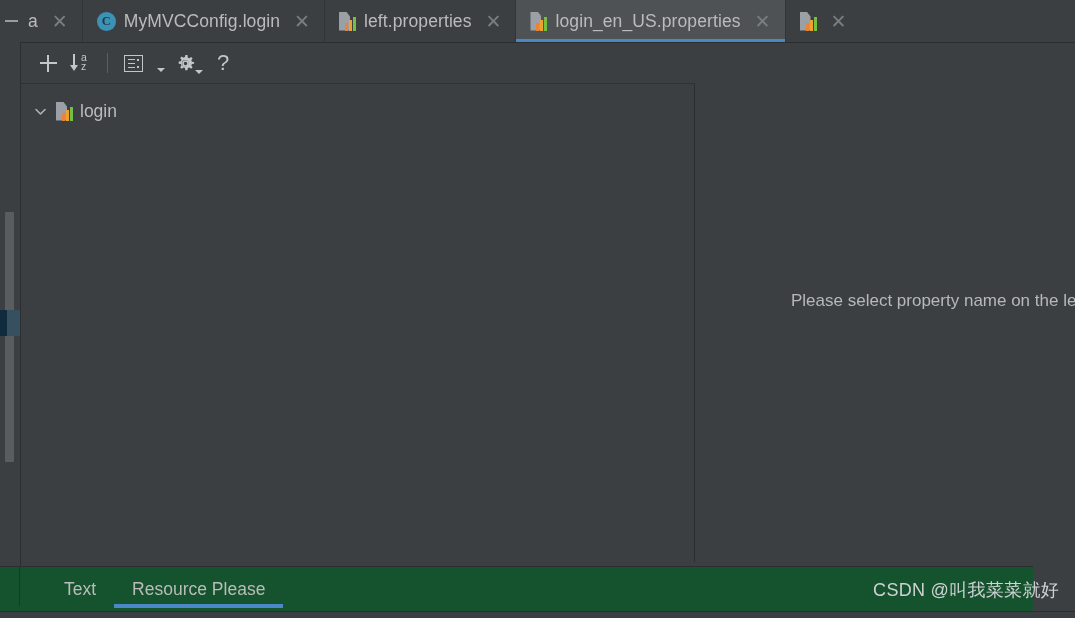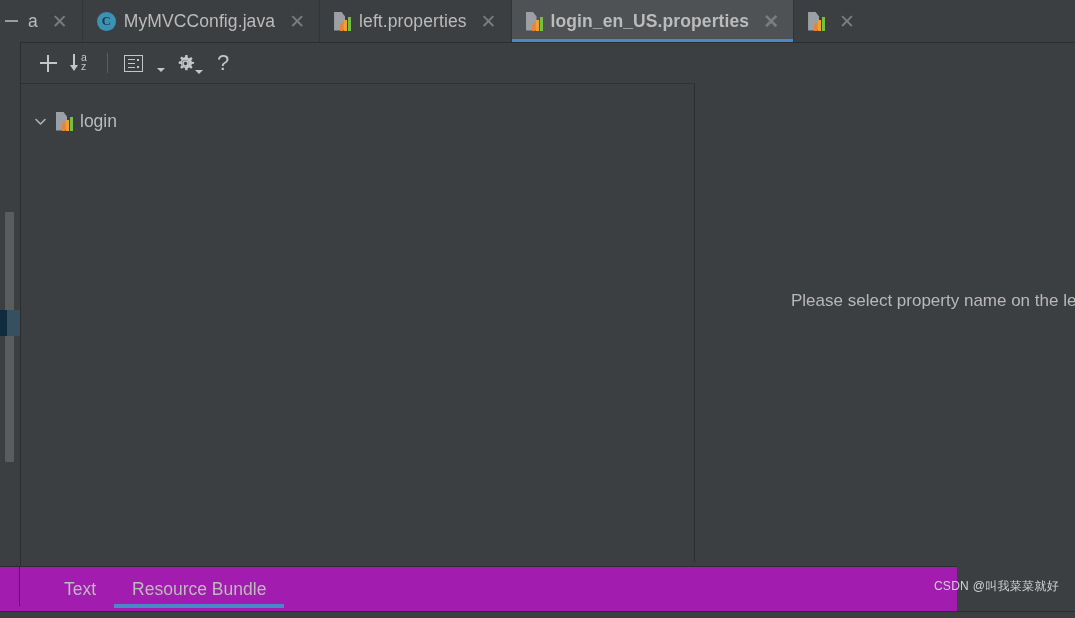--- a/index.html
+++ b/index.html
@@ -45,21 +45,20 @@
     font-size: 17.5px;
     white-space: nowrap;
     border-left: 1px solid #323537;
   }
   .tab.clipped {
     padding-left: 6px;
     border-left: none;
   }
   .tab.active {
     background: #4e5254;
-    font-weight: bold;
   }
   .tab.active::after {
     content: "";
     position: absolute;
     left: 0; right: 0; bottom: 0;
     height: 3px;
     background: #4a88c7;
   }
   .tab-label { letter-spacing: .1px; }
   .tab-close {
@@ -230,21 +229,21 @@
     background: #3c3f41;
     border-right: 1px solid #2b2e2f;
     overflow: hidden;
   }
   .tree-row {
     display: flex; align-items: center; gap: 7px;
     height: 26px;
     padding-left: 10px;
     font-size: 17.5px;
     color: #bbbbbb;
-    margin-top: 24px;
+    margin-top: 14px;
   }
   .chev {
     width: 18px; height: 18px;
     display:flex; align-items:center; justify-content:center;
   }
   .chev svg { display:block; }
 
   
   .detail {
     position: absolute;
@@ -258,22 +257,22 @@
     left: 95px; top: 248px;
     font-size: 17px;
     color: #b6b8ba;
     white-space: nowrap;
   }
 
   
   .bottom {
     position: absolute;
     left: 0; top: 566px;
-    width: 957px; height: 52px;
-    background: #a21caf;
+    width: 1033px; height: 52px;
+    background: #14532d;
     border-top: 1px solid #2b2e2f;
   }
   .bottom-left-edge {
     position: absolute; left: 0; top: 0;
     width: 20px; height: 39px;
     border-right: 1px solid #2b2e2f;
     box-sizing: border-box;
   }
   .btabs {
     position: absolute;
@@ -301,21 +300,21 @@
   .status-strip {
     position: absolute;
     left: 0; top: 44px;
     width: 1075px; height: 8px;
     background: #3c3f41;
     border-top: 1px solid #2b2e2f;
   }
   .watermark {
     position: absolute;
     right: 16px; top: 578px;
-    font-size: 12px;
+    font-size: 18px;
     color: #cfd2d4;
     letter-spacing: .3px;
     font-family: "Liberation Sans", sans-serif;
   }
 </style>
 </head>
 <body>
 
 <div id="app">
 
@@ -327,21 +326,21 @@
 
     <div class="tab clipped">
       <span class="tab-label">a</span>
       <span class="tab-close">✕</span>
     </div>
 
     <div class="tab">
       <span class="ic ic-java">
           <span>C</span>
         </span>
-      <span class="tab-label">MyMVCConfig.java</span>
+      <span class="tab-label">MyMVCConfig.login</span>
       <span class="tab-close">✕</span>
     </div>
 
     <div class="tab">
       <span class="ic ic-props">
         <span class="pg"></span>
           <span class="b1"></span>
           <span class="b2"></span>
           <span class="b3"></span>
       </span>
@@ -449,21 +448,21 @@
     <div class="detail-msg">Please select property name on the left</div>
   </div>
 
   <div class="bottom">
     <div class="bottom-left-edge"></div>
     <div class="btabs">
       <div class="btab">
         <span>Text</span>
       </div>
       <div class="btab active">
-        <span>Resource Bundle</span>
+        <span>Resource Please</span>
       </div>
     </div>
     <div class="status-strip"></div>
   </div>
 
   <div class="watermark">CSDN @叫我菜菜就好</div>
 
 </div>
 
 </body></html>

